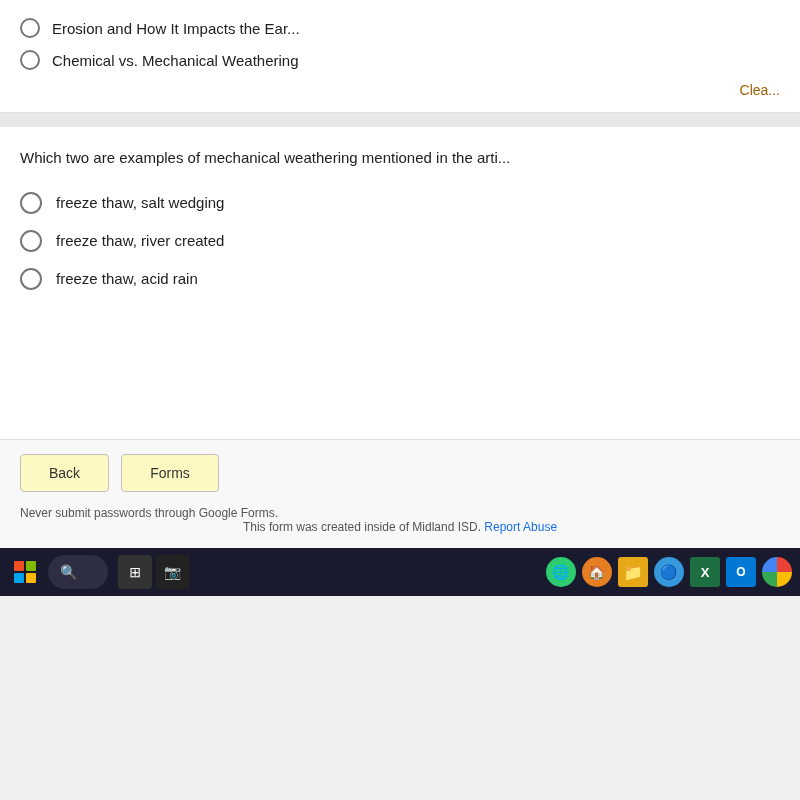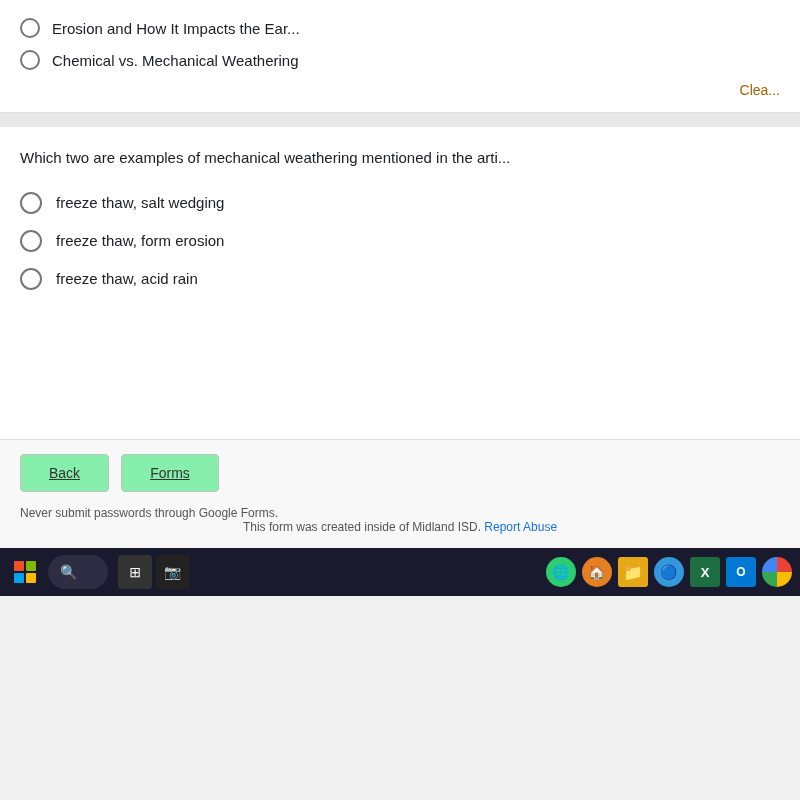--- a/index.html
+++ b/index.html
@@ -111,26 +111,25 @@
     .nav-buttons {
       display: flex;
       gap: 12px;
       margin-bottom: 14px;
     }
 
     .btn {
       padding: 10px 28px;
       border: 1px solid #c0c0c0;
       border-radius: 4px;
-      background: #86efac;
+      background: #fef9c3;
       font-size: 14px;
       color: #333;
       cursor: pointer;
       font-weight: 500;
-      text-decoration: underline;
     }
 
     .privacy-note {
       font-size: 12px;
       color: #555;
     }
 
     .form-footer {
       font-size: 12px;
       color: #555;
@@ -296,21 +295,21 @@
 
     <div class="options-list">
 
       <div class="option-item">
         <div class="radio-circle"></div>
         <span class="option-text">freeze thaw, salt wedging</span>
       </div>
 
       <div class="option-item">
         <div class="radio-circle"></div>
-        <span class="option-text">freeze thaw, form erosion</span>
+        <span class="option-text">freeze thaw, river created</span>
       </div>
 
       <div class="option-item">
         <div class="radio-circle"></div>
         <span class="option-text">freeze thaw, acid rain</span>
       </div>
 
 
     </div>
   </div>

